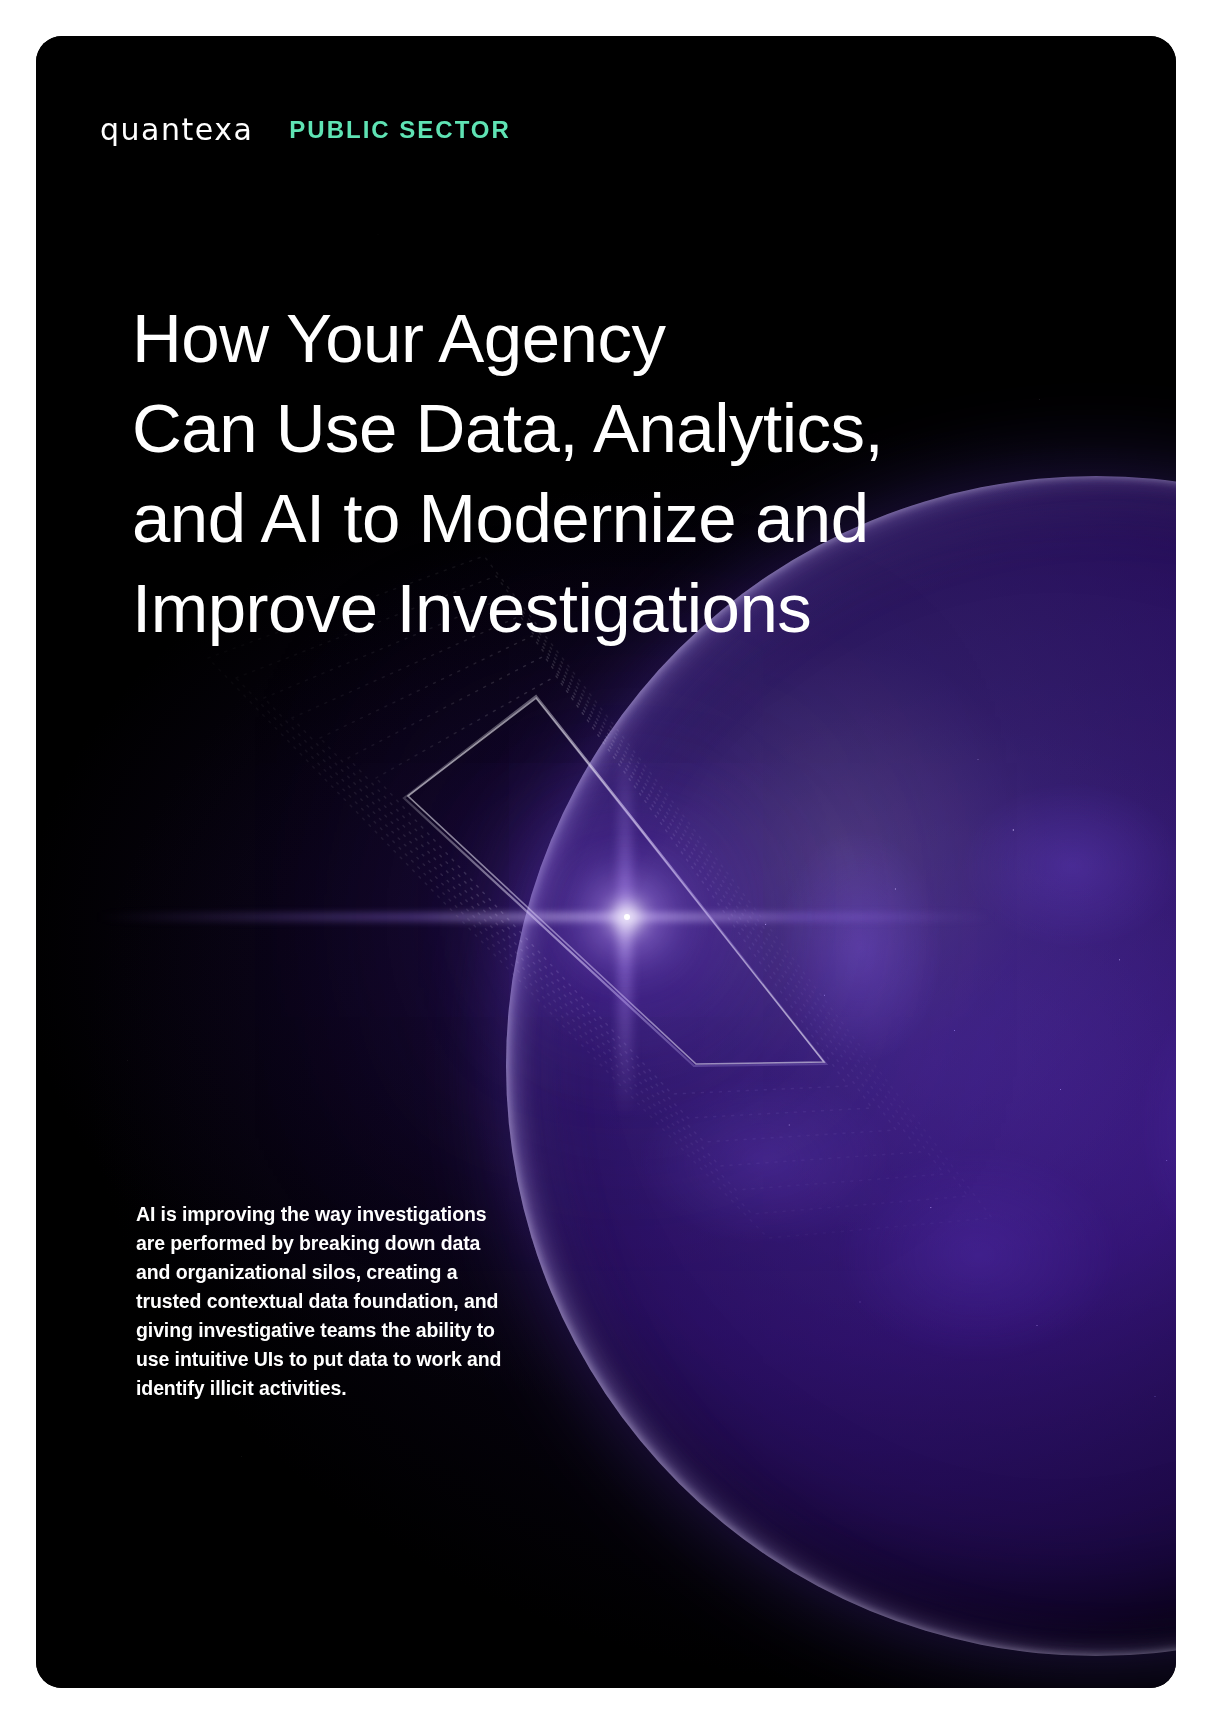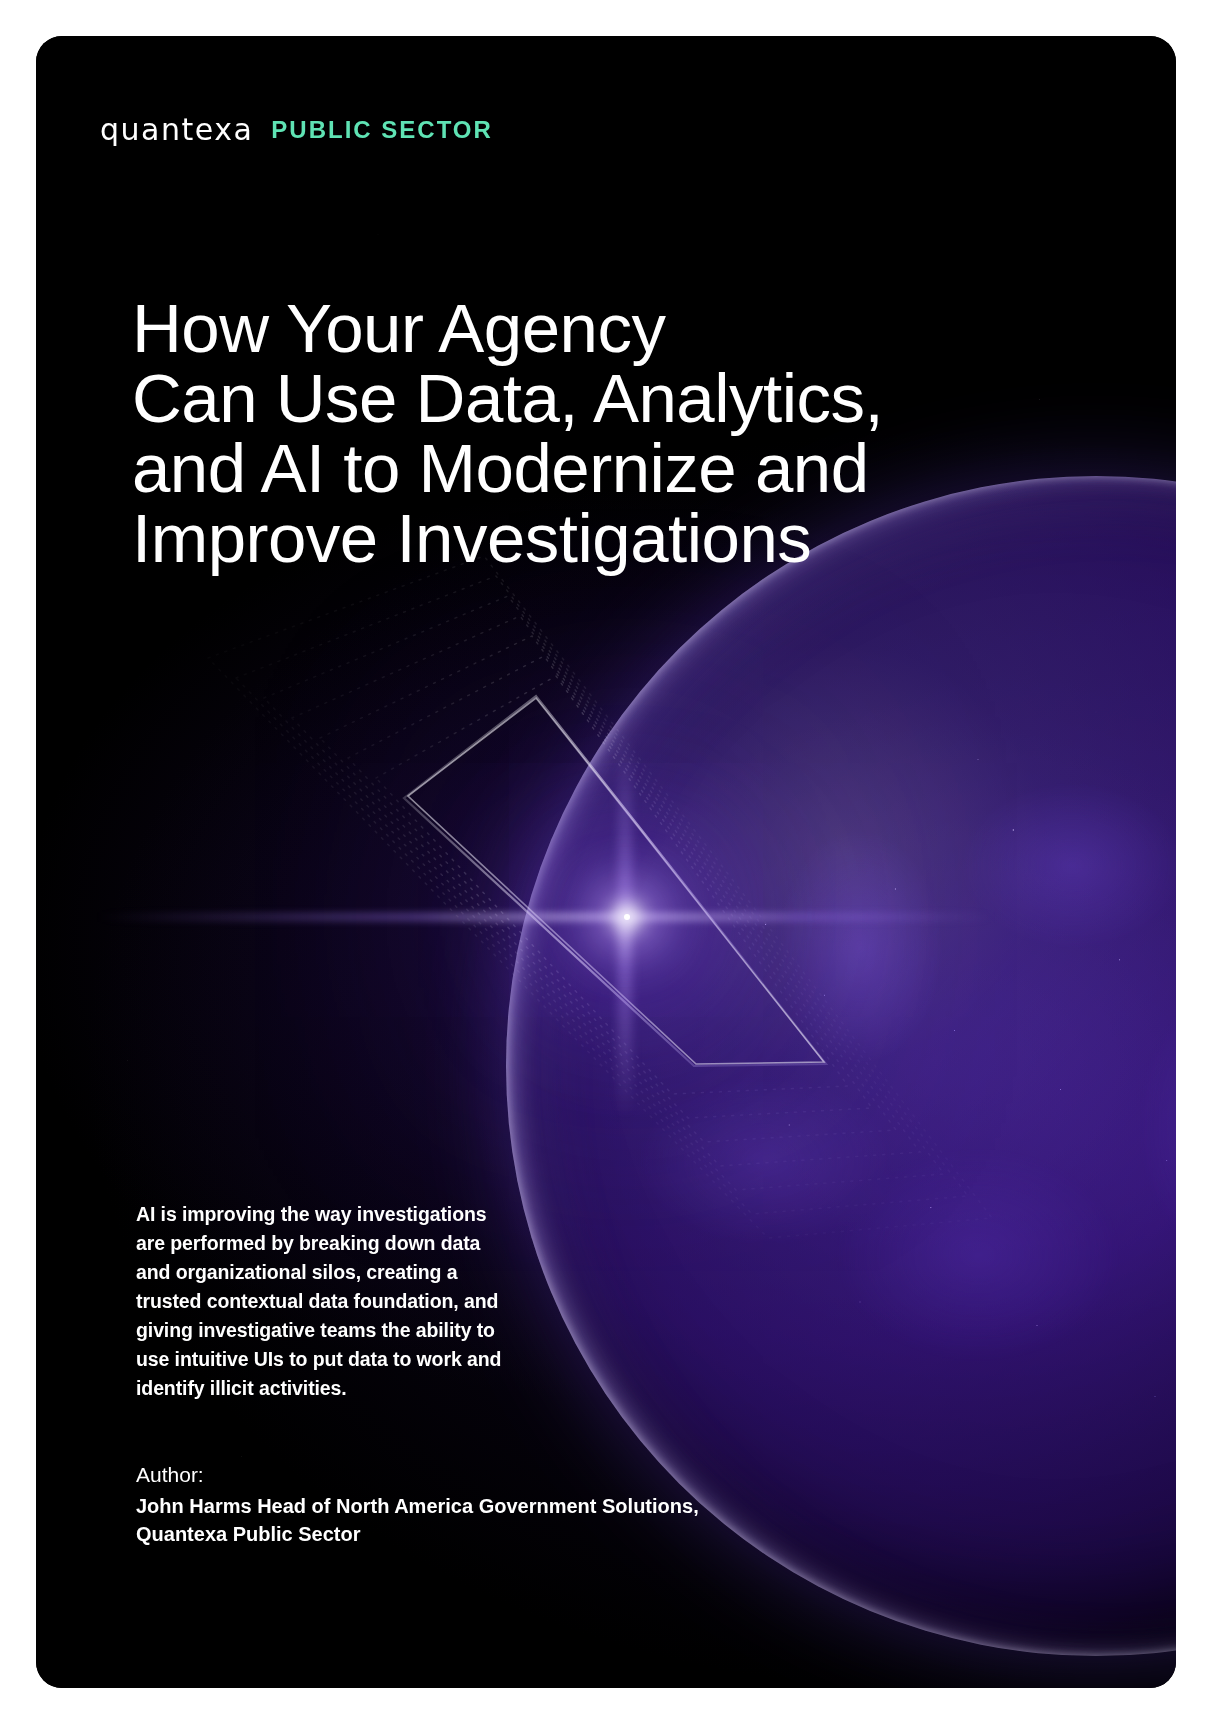--- a/index.html
+++ b/index.html
@@ -175,21 +175,21 @@
 
   
   .content { position: absolute; inset: 0; }
 
   .brand-row {
     position: absolute;
     left: 64px;
     top: 76px;
     display: flex;
     align-items: center;
-    gap: 18px;
+    gap: 36px;
   }
   .brand-logo {
     font-size: 30px;
     letter-spacing: 1.5px;
     color: #ffffff;
     font-weight: 400;
     font-family: "DejaVu Sans", sans-serif;
   }
   .brand-sector {
     font-size: 24px;
@@ -199,21 +199,21 @@
     font-family: "Liberation Sans", sans-serif;
   }
 
   .title {
     position: absolute;
     left: 96px;
     top: 212px;
     width: 880px;
     color: #ffffff;
     font-size: 69px;
-    line-height: 70px;
+    line-height: 90px;
     font-weight: 400;
     letter-spacing: -0.5px;
     font-family: "Liberation Sans", sans-serif;
     white-space: pre-line;
   }
 
   .summary {
     position: absolute;
     left: 100px;
     top: 1128px;
@@ -304,21 +304,16 @@
         <span class="brand-sector">PUBLIC SECTOR</span>
       </div>
 
       <h1 class="title">How Your Agency
 Can Use Data, Analytics,
 and AI to Modernize and
 Improve Investigations</h1>
 
       <p class="summary">AI is improving the way investigations are performed by breaking down data and organizational silos, creating a trusted contextual data foundation, and giving investigative teams the ability to use intuitive UIs to put data to work and identify illicit activities.</p>
 
-      <div class="author-block">
-        <div class="author-label">Author:</div>
-        <div class="author-name">John Harms Head of North America Government Solutions,
-Quantexa Public Sector</div>
-      </div>
 
     </div>
   </div>
 </div>
 
 </body></html>

